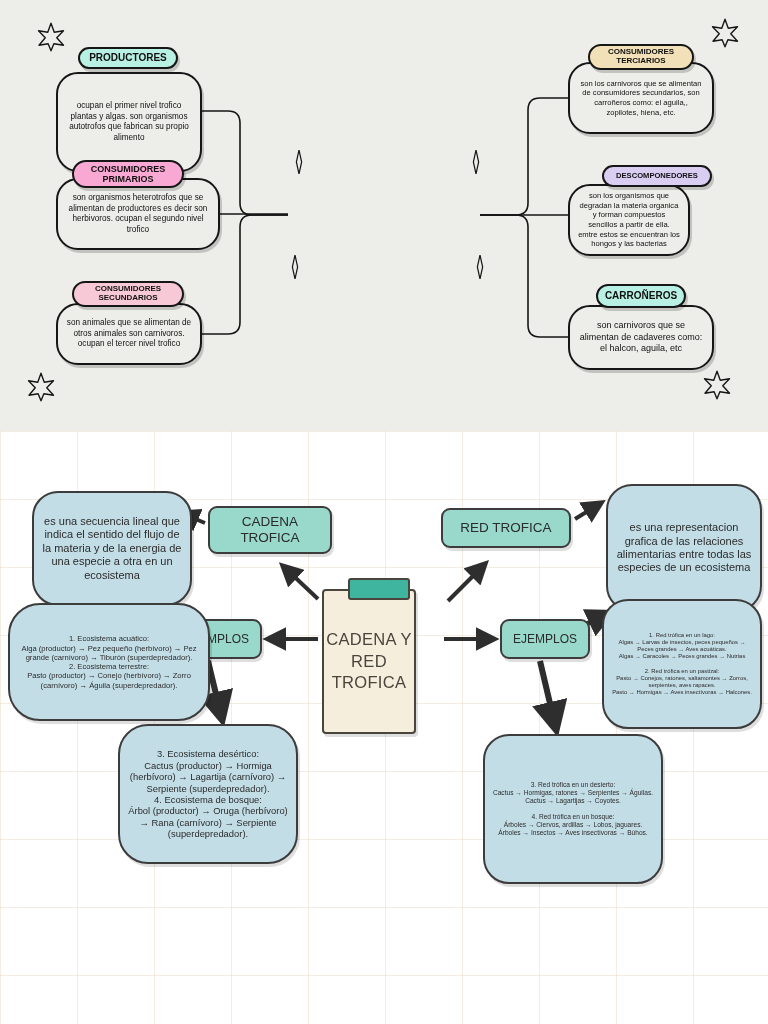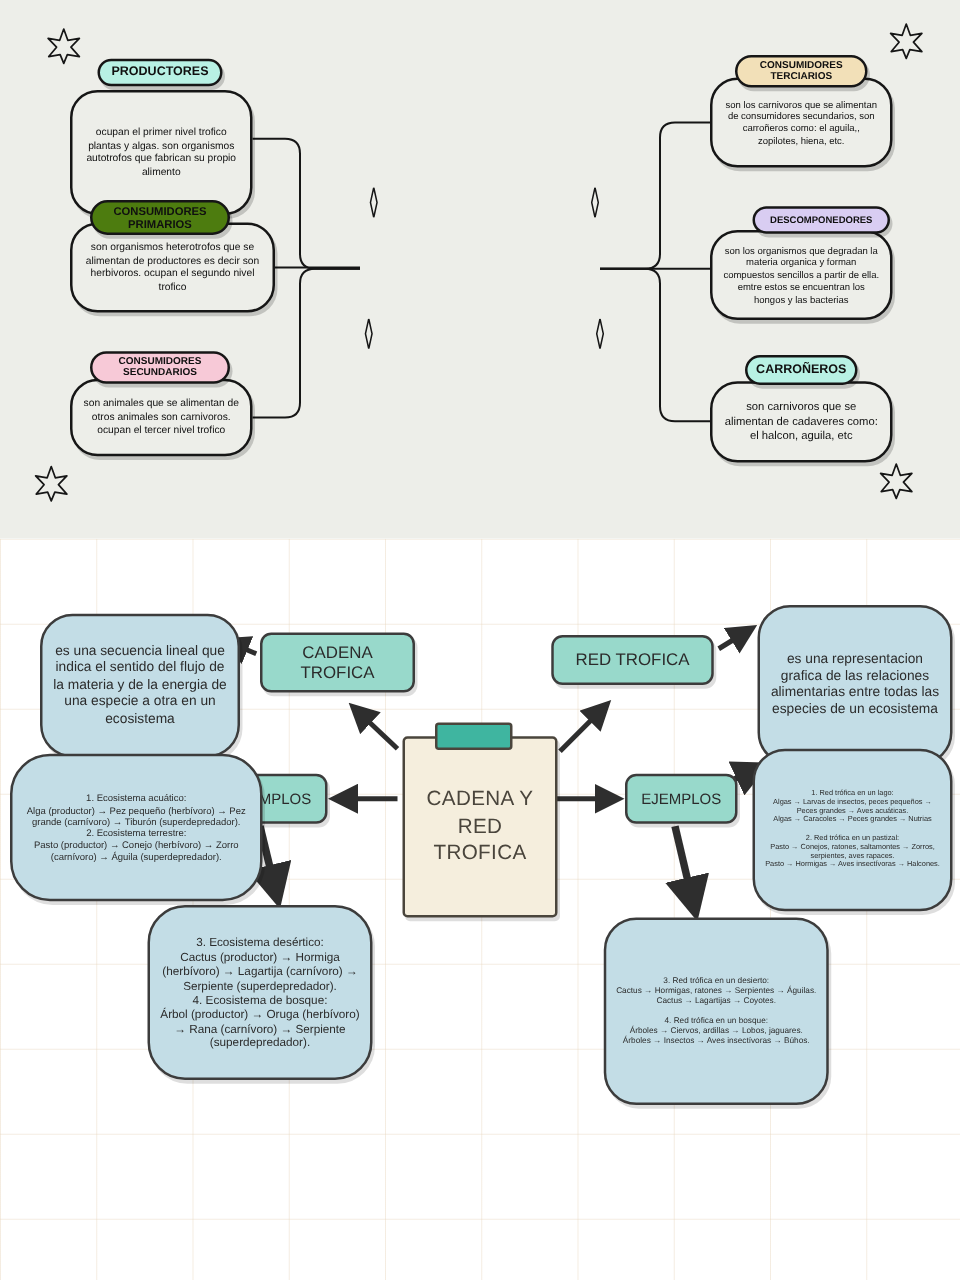--- a/index.html
+++ b/index.html
@@ -45,29 +45,29 @@
     z-index:4;
     padding:2px 8px;
     line-height:1.12;
   }
 
   
   #n-prod-body   { left:56px;  top:72px;  width:146px; height:100px;  font-size:8.2px; }
   #n-prod-pill   { left:78px;  top:47px;  width:100px; height:22px;  font-size:10px;  background:#b8f1e4; }
 
   #n-prim-body   { left:56px;  top:178px; width:164px; height:72px;  font-size:8.2px; }
-  #n-prim-pill   { left:72px;  top:160px; width:112px; height:28px;  font-size:9px;   background:#4d7c0f; }
+  #n-prim-pill   { left:72px;  top:160px; width:112px; height:28px;  font-size:9px;   background:#f9a8d4; }
 
   #n-sec-body    { left:56px;  top:303px; width:146px; height:62px;  font-size:8.2px; }
   #n-sec-pill    { left:72px;  top:281px; width:112px; height:26px;  font-size:8px;   background:#f7c9d7; }
 
   #n-terc-body   { left:568px; top:62px;  width:146px; height:72px;  font-size:7.6px; }
   #n-terc-pill   { left:588px; top:44px;  width:106px; height:26px;  font-size:8px;   background:#f2e0b8; }
 
-  #n-desc-body   { left:568px; top:184px; width:146px; height:72px;  font-size:7.6px; }
+  #n-desc-body   { left:568px; top:184px; width:122px; height:72px;  font-size:7.6px; }
   #n-desc-pill   { left:602px; top:165px; width:110px; height:22px;  font-size:7.6px; background:#d9cdf2; }
 
   #n-carr-body   { left:568px; top:305px; width:146px; height:65px;  font-size:9px;text-align:center; }
   #n-carr-pill   { left:596px; top:284px; width:90px;  height:24px;  font-size:10px;  background:#b8f1e4; }
 
   #n-center {
     left:288px; top:201px; width:192px; height:27px;
     background:#f5e5c4; font-size:10.4px; border-radius:15px; letter-spacing:-0.1px;
   }
 
@@ -119,21 +119,21 @@
   #b-ej-left    { left:172px; top:188px; width:90px;  height:40px;  font-size:12px; }
   #b-ej-right   { left:500px; top:188px; width:90px;  height:40px;  font-size:12px; }
 
   #b-ex1        { left:8px;   top:172px; width:202px; height:118px; font-size:7.6px; border-radius:32px;}
   #b-ex2        { left:118px; top:293px; width:180px; height:140px; font-size:9.4px; border-radius:30px;}
   #b-ex3        { left:602px; top:168px; width:160px; height:130px; font-size:5.9px; border-radius:26px;}
   #b-ex4        { left:483px; top:303px; width:180px; height:150px; font-size:6.6px; border-radius:26px;}
 
   
   #clip {
-    position:absolute; left:322px; top:158px; width:124px; height:145px;
+    position:absolute; left:322px; top:158px; width:94px; height:145px;
     background:#f5eedd; border:2.5px solid #4a453c; border-radius:4px;
     box-shadow:2px 3px 0 rgba(0,0,0,0.13);
     z-index:4;
     display:flex; align-items:center; justify-content:center;
   }
   #clip-clipper {
     position:absolute; left:348px; top:147px; width:62px; height:22px;
     background:#3fb5a0; border:2.5px solid #4a453c; border-radius:3px; z-index:5;
   }
   #clip-title {

